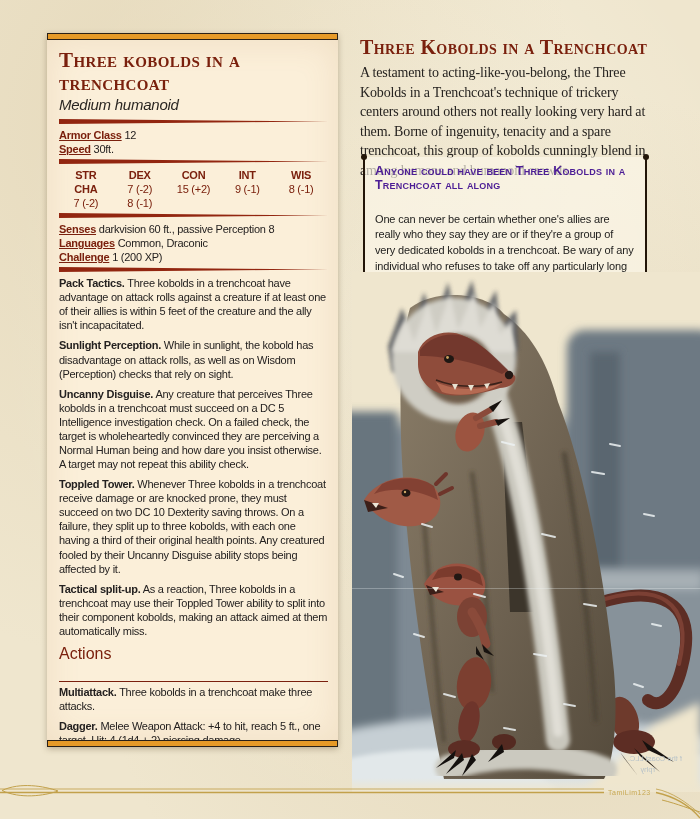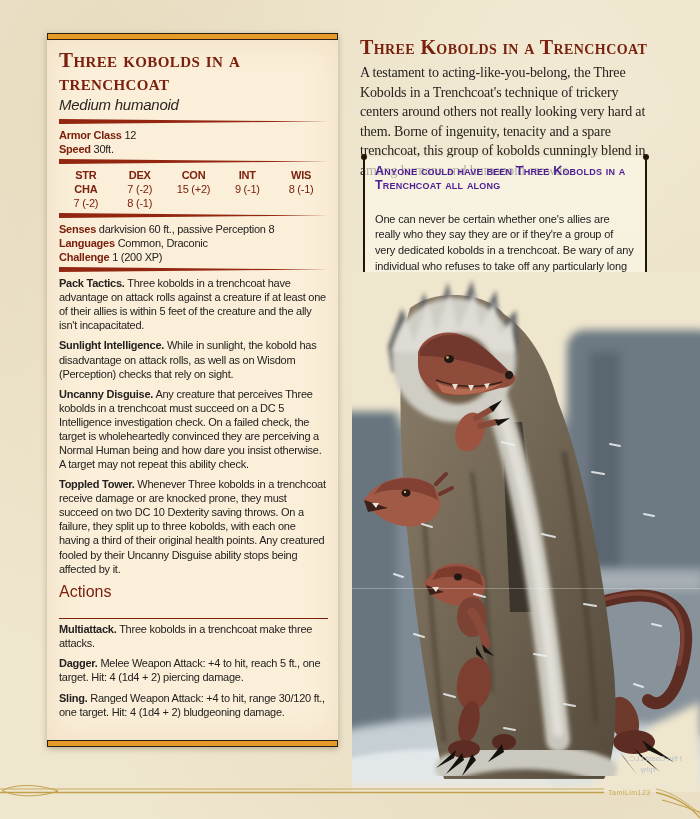--- a/index.html
+++ b/index.html
@@ -35,21 +35,21 @@
     padding:5px 10px 2px 12px; overflow:hidden;
     font-size:11px; line-height:1.28; letter-spacing:-0.25px; color:#242120;
   }
   .sb-title{
     font-family:"Liberation Serif",serif; font-variant:small-caps;
     color:var(--heading_red); font-weight:bold; font-size:21px; line-height:1.08;
     letter-spacing:.4px; margin:4px 0 1px;
   }
   .sb-sub{font-style:italic; font-size:15px; margin-bottom:4px; color:#2a2622;}
   .taper{display:block; margin:3px 0 4px; width:100%; height:5px;}
-  .attr-line .lbl{font-weight:bold; color:var(--heading_red);}
+  .attr-line .lbl{font-weight:bold; color:var(--heading_red);text-decoration:underline;}
   .abilities{display:grid; grid-template-columns:repeat(5,1fr); text-align:center; margin:3px 0 2px;}
   .abilities .ah{font-weight:bold; color:var(--heading_red);}
   .abilities .av{color:var(--heading_red);}
   .trait{margin:0 0 6px;}
   .trait .tname{font-weight:bold; }
   .actions-hdr{
     font-size:16px; color:var(--heading_red); margin:5px 0 3px;
     border-bottom:1px solid var(--heading_red); padding-bottom:16px; letter-spacing:0;
   }
 
@@ -142,26 +142,27 @@
       </div>
 
     <svg class="taper" viewBox="0 0 100 5" preserveAspectRatio="none">
         <polygon points="0,0 100,2.5 0,5" fill="#922610"></polygon>
       </svg>
 
     <div>
 
         <p class="trait"><span class="tname">Pack Tactics.</span> <span>Three kobolds in a trenchcoat have advantage on attack rolls against a creature if at least one of their allies is within 5 feet of the creature and the ally isn't incapacitated.</span></p>
 
-        <p class="trait"><span class="tname">Sunlight Intelligence.</span> <span>While in sunlight, the kobold has disadvantage on attack rolls, as well as on Wisdom (Perception) checks that rely on sight.</span></p>
+        <p class="trait"><span class="tname">Sunlight Perception.</span> <span>While in sunlight, the kobold has disadvantage on attack rolls, as well as on Wisdom (Perception) checks that rely on sight.</span></p>
 
         <p class="trait"><span class="tname">Uncanny Disguise.</span> <span>Any creature that perceives Three kobolds in a trenchcoat must succeed on a DC 5 Intelligence investigation check. On a failed check, the target is wholeheartedly convinced they are perceiving a Normal Human being and how dare you insist otherwise. A target may not repeat this ability check.</span></p>
 
         <p class="trait"><span class="tname">Toppled Tower.</span> <span>Whenever Three kobolds in a trenchcoat receive damage or are knocked prone, they must succeed on two DC 10 Dexterity saving throws. On a failure, they split up to three kobolds, with each one having a third of their original health points. Any creatured fooled by their Uncanny Disguise ability stops being affected by it.</span></p>
 
+        <p class="trait"><span class="tname">Tactical split-up.</span> <span>As a reaction, Three kobolds in a trenchcoat may use their Toppled Tower ability to split into their component kobolds, making an attack aimed at them automatically miss.</span></p>
       </div>
 
     <div class="actions-hdr">Actions</div>
 
     <div>
 
         <p class="trait"><span class="tname">Multiattack.</span> <span>Three kobolds in a trenchcoat make three attacks.</span></p>
 
         <p class="trait"><span class="tname">Dagger.</span> <span>Melee Weapon Attack: +4 to hit, reach 5 ft., one target. Hit: 4 (1d4 + 2) piercing damage.</span></p>
 

